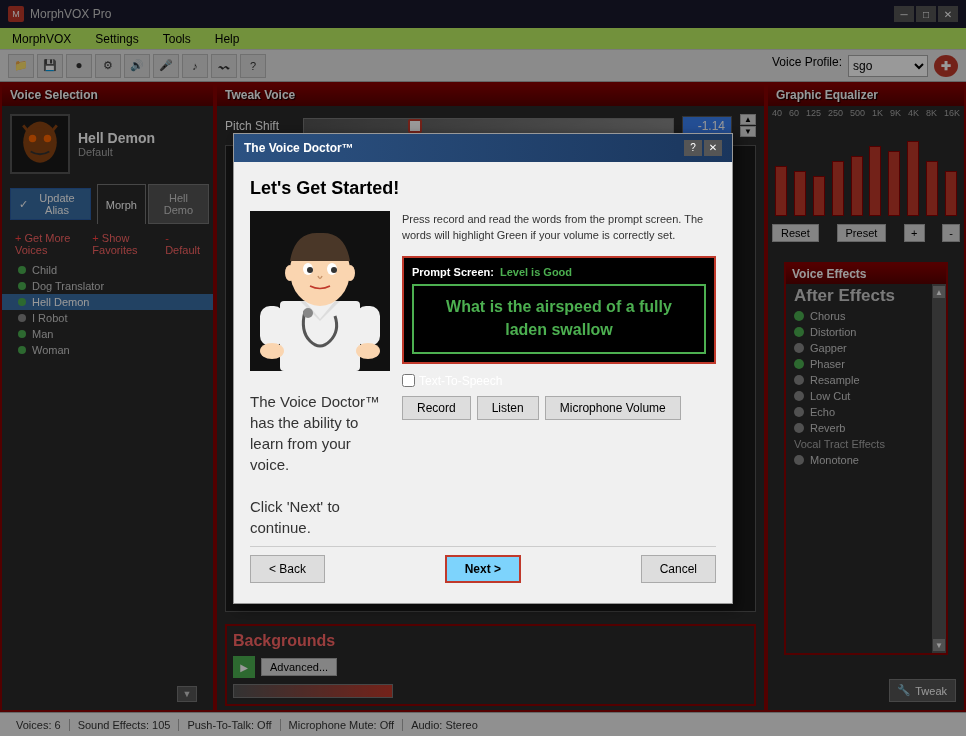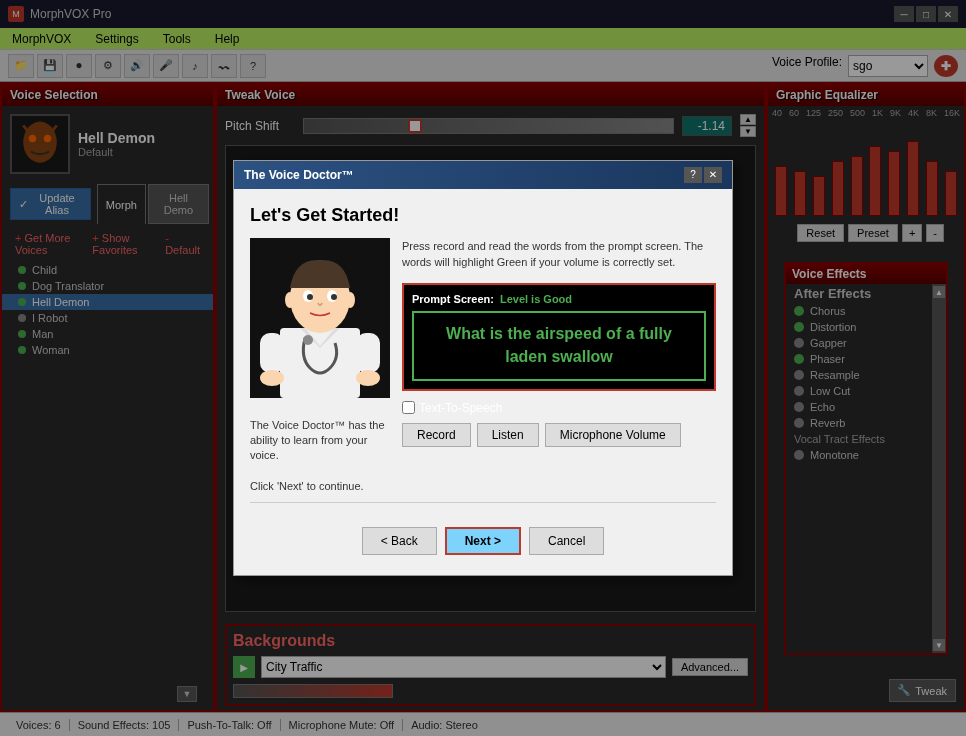--- a/index.html
+++ b/index.html
@@ -269,21 +269,21 @@
       width: 70px;
     }
     .pitch-slider {
       flex: 1;
       height: 16px;
       background: linear-gradient(to right, #555, #888);
       border: 1px solid #777;
       position: relative;
     }
     .pitch-value-box {
-      background: #0f766e;
+      background: #3b82f6;
       border: 1px solid #555;
       padding: 2px 6px;
       font-size: 12px;
       color: #fff;
       width: 50px;
       text-align: right;
     }
     .backgrounds-section {
       border: 2px solid #8b0000;
       margin: 4px 8px;
@@ -367,23 +367,23 @@
       height: 90px;
       justify-content: flex-end;
     }
     .eq-bar {
       width: 12px;
       background: #c0392b;
       border: 1px solid #8b0000;
     }
     .eq-controls {
       display: flex;
-      justify-content: flex-end;
+      justify-content: space-between;
       gap: 4px;
-      padding: 4px 20px;
+      padding: 4px 4px;
     }
     .eq-btn {
       padding: 2px 8px;
       background: #ddd;
       border: 1px solid #aaa;
       font-size: 11px;
       cursor: pointer;
       color: #000;
     }
     .eq-btn-sm {
@@ -426,21 +426,21 @@
       border-radius: 50%;
       background: #4CAF50;
       flex-shrink: 0;
     }
     .effect-category {
       font-size: 11px;
       color: #aaa;
       padding: 2px 8px;
     }
     .after-effects-label {
-      font-size: 13px;
+      font-size: 17px;
       color: #ccc;
       padding: 2px 8px;
       font-weight: bold;
     }
     .tweak-btn {
       display: flex;
       align-items: center;
       gap: 4px;
       padding: 4px 8px;
       background: #555;
@@ -538,21 +538,21 @@
     .doctor-image {
       width: 140px;
       height: 160px;
       background: #1a1a1a;
       display: flex;
       align-items: center;
       justify-content: center;
       overflow: hidden;
     }
     .dialog-caption {
-      font-size: 11px;
+      font-size: 15px;
       color: #333;
       margin-top: 20px;
       line-height: 1.4;
     }
     .dialog-right {
       flex: 1;
     }
     .dialog-instruction {
       font-size: 11px;
       color: #333;
@@ -612,23 +612,23 @@
     .action-btn {
       padding: 4px 14px;
       background: #ddd;
       border: 1px solid #aaa;
       font-size: 12px;
       cursor: pointer;
       color: #000;
     }
     .dialog-nav-row {
       display: flex;
-      justify-content: center;
+      justify-content: space-between;
       gap: 8px;
-      padding: 24px 0 4px;
+      padding: 8px 0 4px;
       border-top: 1px solid #ccc;
       margin-top: 8px;
     }
     .nav-btn {
       padding: 5px 18px;
       background: #ddd;
       border: 1px solid #aaa;
       font-size: 12px;
       cursor: pointer;
       color: #000;
@@ -777,26 +777,20 @@
       <div style="display:flex;flex-direction:column;gap:1px;">
         <button style="width:16px;height:11px;background:#ddd;border:1px solid #aaa;font-size:8px;cursor:pointer;padding:0;">▲</button>
         <button style="width:16px;height:11px;background:#ddd;border:1px solid #aaa;font-size:8px;cursor:pointer;padding:0;">▼</button>
       </div>
     </div>
     <div style="flex:1;background:#1a1a1a;margin:0 8px 8px;border:1px solid #555;"></div>
     <div class="backgrounds-section">
       <div class="backgrounds-header">Backgrounds</div>
       <div class="backgrounds-row">
         <button class="play-btn">▶</button>
-        <select class="bg-select">
-          <option>City Traffic</option>
-          <option>Rain</option>
-          <option>Crowd</option>
-          <option>Ocean</option>
-        </select>
         <button class="advanced-btn">Advanced...</button>
       </div>
       <div class="bg-slider-row">
         <div class="bg-volume-slider"></div>
       </div>
     </div>
   </div>
 
   <div class="graphic-eq">
     <div class="panel-header">Graphic Equalizer</div>

